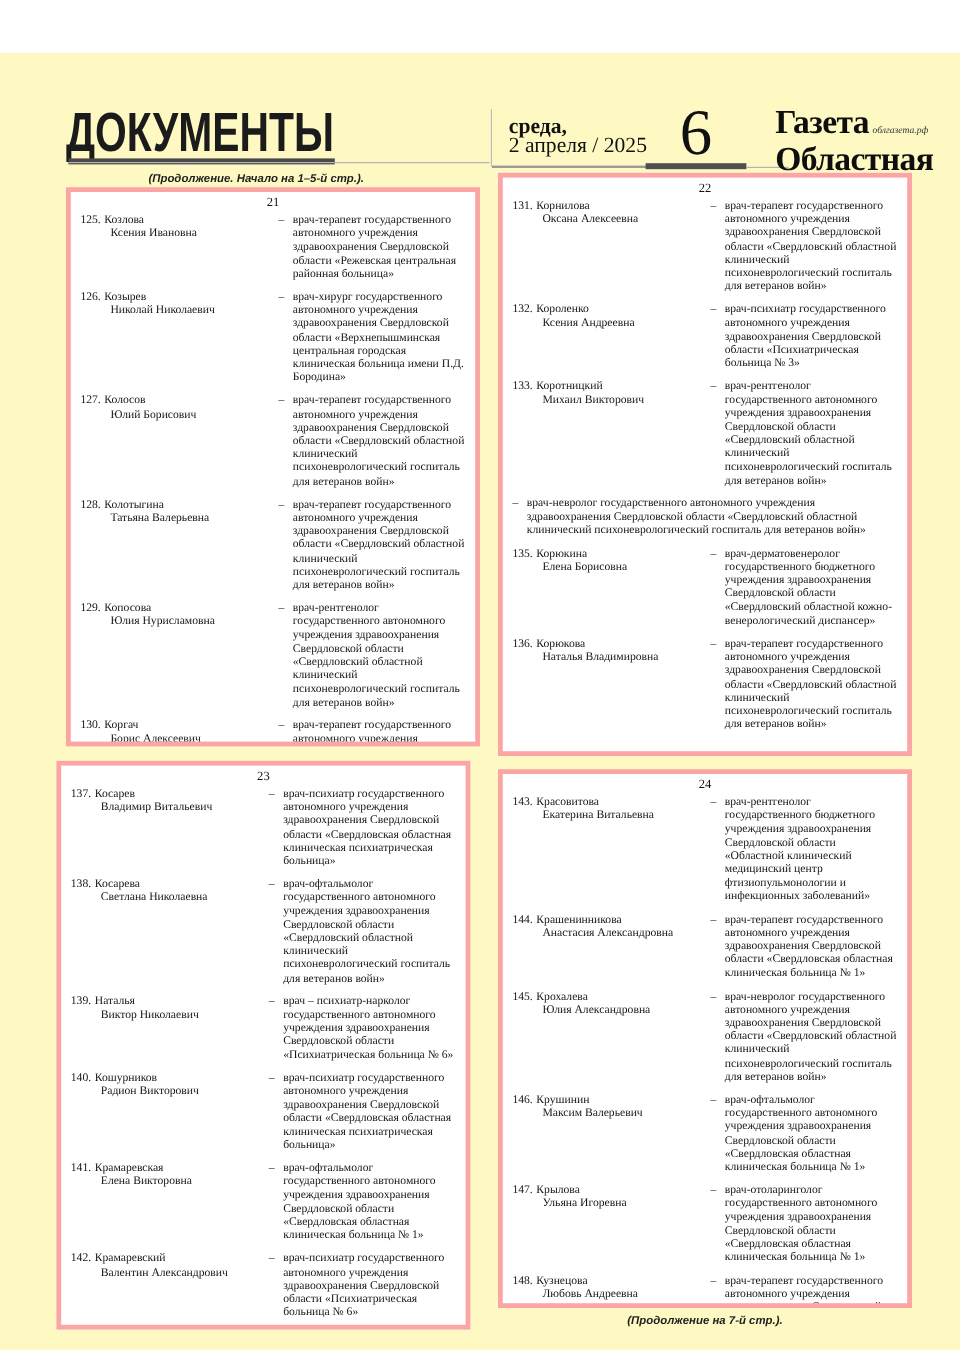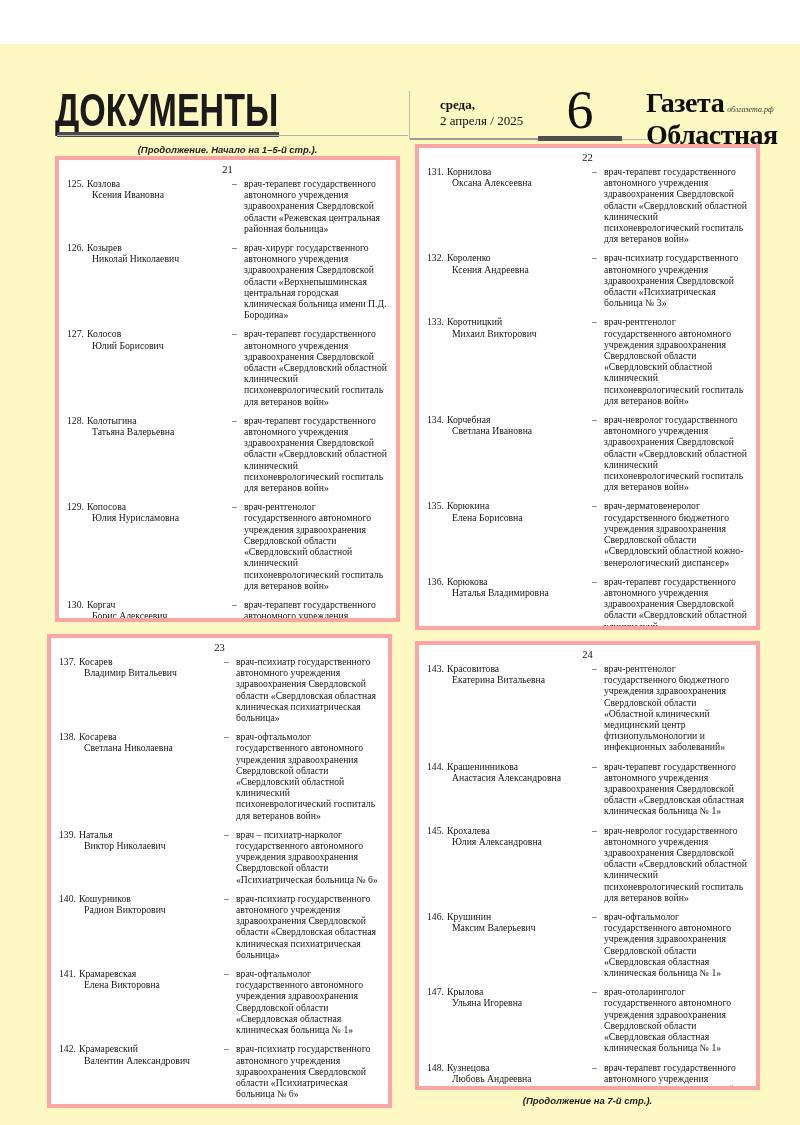--- a/index.html
+++ b/index.html
@@ -7,35 +7,35 @@
         font-family:"Liberation Serif",serif;color:#161616;overflow:hidden;margin-top:44px;}
 
   
   .title{position:absolute;left:55px;top:44px;margin:0;
          font-family:"Liberation Sans",sans-serif;font-weight:700;
          font-size:46px;line-height:44px;color:#1b1b1b;
          transform:scaleX(0.74);transform-origin:left top;white-space:nowrap;}
   .title-bar{position:absolute;left:57px;top:88px;width:222px;height:5px;background:#4a4a4a;}
   .title-line{position:absolute;left:57px;top:91px;width:351px;height:1px;background:#b3b3b3;}
   .vdiv{position:absolute;left:409px;top:47px;width:1px;height:48px;background:#bdbdbd;}
-  .date{position:absolute;left:440px;top:53px;font-size:13px;line-height:16px;color:#111;}
+  .date{position:absolute;left:424px;top:53px;font-size:18px;line-height:16px;color:#111;}
   .date .d1{font-weight:700;}
   .pagenum{position:absolute;left:538px;top:38px;width:84px;text-align:center;
            font-size:54px;line-height:56px;color:#111;}
   .header-thinline{position:absolute;left:410px;top:94px;width:129px;height:2px;background:#9a9a9a;}
   .pagenum-bar{position:absolute;left:538px;top:92px;width:84px;height:5px;background:#4f4f4f;}
   .pagenum-tail{position:absolute;left:622px;top:95px;width:35px;height:1px;background:#b3b3b3;}
   .brand{position:absolute;left:646px;top:46px;width:150px;font-weight:700;
          font-size:28px;line-height:25px;letter-spacing:-0.5px;color:#0e0e0e;}
   .brand .site{font-size:8px;font-weight:400;font-style:italic;letter-spacing:0;margin-left:3px;color:#333;}
 
   
   .note{position:absolute;font-family:"Liberation Sans",sans-serif;font-style:italic;
         font-weight:700;font-size:9.5px;line-height:11px;text-align:center;color:#1e1e1e;}
-  .note-top{left:55px;top:100px;width:345px;}
+  .note-top{left:41px;top:100px;width:345px;}
   .note-bottom{left:415px;top:1051px;width:345px;}
 
   
   .block{position:absolute;width:345px;border:4px solid #fca5a5;box-sizing:border-box;
          padding:3px 8px 6px 8px;overflow:hidden;background:#fff;}
   .box-0{left:55px;top:112px;height:466px;}
   .box-1{left:415px;top:100px;height:486px;}
   .box-2{left:47px;top:590px;height:474px;}
   .box-3{left:415px;top:597px;height:449px;}
 
@@ -147,24 +147,20 @@
         </div>
         <div class="entry">
           <div class="who">
             <div class="l1"><span class="num">133.</span><span>Коротницкий</span></div>
             <div class="l2">Михаил Викторович</div>
           </div>
           <div class="dash">–</div>
           <div class="desc">врач-рентгенолог государственного автономного учреждения здравоохранения Свердловской области «Свердловский областной клинический психоневрологический госпиталь для ветеранов войн»</div>
         </div>
         <div class="entry">
-          <div class="who">
-            <div class="l1"><span class="num">134.</span><span>Корчебная</span></div>
-            <div class="l2">Светлана Ивановна</div>
-          </div>
           <div class="dash">–</div>
           <div class="desc">врач-невролог государственного автономного учреждения здравоохранения Свердловской области «Свердловский областной клинический психоневрологический госпиталь для ветеранов войн»</div>
         </div>
         <div class="entry">
           <div class="who">
             <div class="l1"><span class="num">135.</span><span>Корюкина</span></div>
             <div class="l2">Елена Борисовна</div>
           </div>
           <div class="dash">–</div>
           <div class="desc">врач-дерматовенеролог государственного бюджетного учреждения здравоохранения Свердловской области «Свердловский областной кожно-венерологический диспансер»</div>

